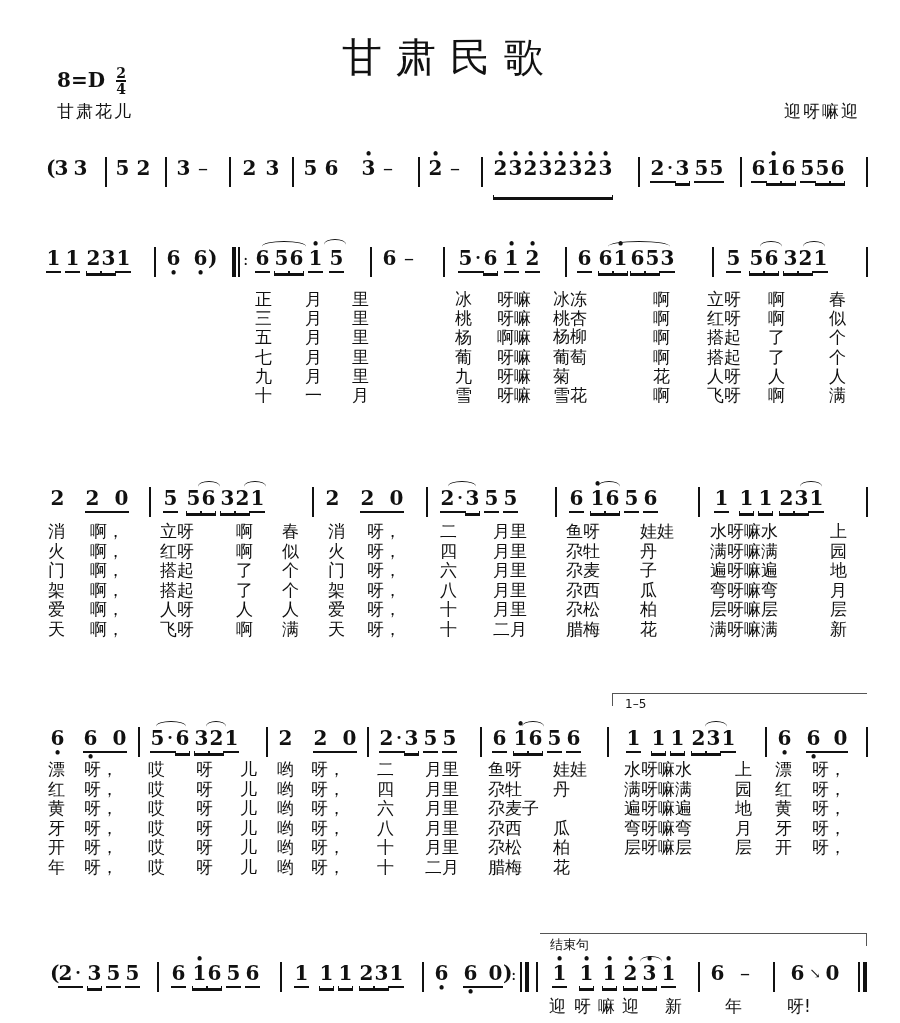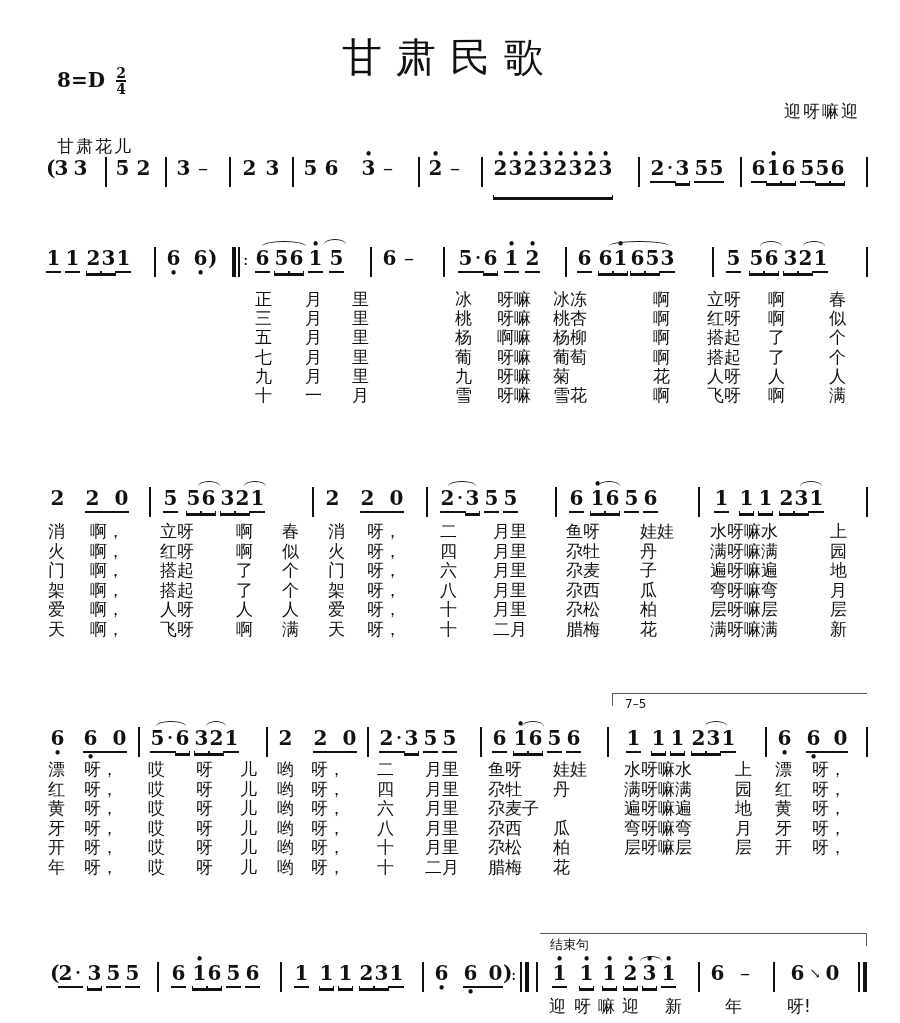--- a/index.html
+++ b/index.html
@@ -3,21 +3,21 @@
 <meta charset="utf-8">
 <style>
   html, body { margin:0; padding:0; background:#ffffff; }
   body { width:900px; height:1023px; position:relative; overflow:hidden; color:#111; font-family:"DejaVu Serif", serif; }
   .abs { position:absolute; }
   .title { left:0; width:900px; top:30px; text-align:center; font-family:"DejaVu Sans", sans-serif; font-size:40px; letter-spacing:14px; padding-left:0; }
   .key { left:57px; top:66px; font-family:"DejaVu Serif", serif; font-weight:bold; font-size:20px; }
   .frac { display:inline-block; vertical-align:middle; text-align:center; font-size:14px; line-height:14px; margin-left:4px; }
   .frac span { display:block; }
   .frac .bar { border-top:2px solid #111; width:10px; margin:0 auto; height:0; }
-  .genre { left:57px; top:100px; font-family:"DejaVu Sans", sans-serif; font-size:17px; letter-spacing:2px;margin-top:35px; }
+  .genre { left:57px; top:100px; font-family:"DejaVu Sans", sans-serif; font-size:17px; letter-spacing:2px; }
   .credit { right:40px; top:100px; font-family:"DejaVu Sans", sans-serif; font-size:17px; letter-spacing:2px; }
 
   .staff { left:0; width:900px; height:40px; }
   .seg { position:absolute; top:0; height:40px; display:flex; align-items:flex-start; }
   .n { position:relative; display:inline-block; width:15px; text-align:center; font-family:"DejaVu Serif", serif; font-weight:bold; font-size:20px; line-height:26px; }
   .n.dash { width:24px; font-weight:normal; }
   .n.paren { width:8px; }
   .n .hi { position:absolute; left:0; right:0; top:-6px; text-align:center; font-size:12px; line-height:10px; }
   .n .lo { position:absolute; left:0; right:0; top:23px; text-align:center; font-size:12px; line-height:10px; }
   .u1 { border-bottom:2px solid #111; }
@@ -226,21 +226,21 @@
       <span class="n u2" style="margin-left:10px">1</span>
       <span class="n u2" style="margin-left:4px">1</span>
       <span class="n u2" style="margin-left:6px">2</span>
       <span class="n u2">3</span>
       <span class="n u1">1</span>
   </div>
   <div class="bl" style="left:866px;"></div>
 </div>
 
 <div class="volta" style="left:612px;top:693px;width:254px;"></div>
-<div class="volta-label" style="left:625px;top:697px;">7–5</div>
+<div class="volta-label" style="left:625px;top:697px;">1–5</div>
 <div class="abs staff" style="top:725px;">
   <div class="seg" style="left:50px;">
     <span class="n">6<span class="lo">•</span></span>
       <span class="n u1" style="margin-left:18px">6<span class="lo" style="top:27px">•</span></span>
       <span class="n u1" style="padding-left:14px">0</span>
   </div>
   <div class="bl" style="left:138px;"></div>
   <div class="slur" style="left:156px;width:30px;top:-4px;"></div>
   <div class="slur" style="left:206px;width:20px;top:-4px;"></div>
   <div class="seg" style="left:150px;">
@@ -375,21 +375,21 @@
     <span class="lyr" style="left: 553px; top: 309.2px;">桃杏</span>
     <span class="lyr" style="left: 653px; top: 309.2px;">啊</span>
     <span class="lyr" style="left: 707px; top: 309.2px;">红呀</span>
     <span class="lyr" style="left: 768px; top: 309.2px;">啊</span>
     <span class="lyr" style="left: 829px; top: 309.2px;">似</span>
     <span class="lyr" style="left: 255px; top: 328.4px;">五</span>
     <span class="lyr" style="left: 305px; top: 328.4px;">月</span>
     <span class="lyr" style="left: 352px; top: 328.4px;">里</span>
     <span class="lyr" style="left: 455px; top: 328.4px;">杨</span>
     <span class="lyr" style="left: 497px; top: 328.4px;">啊嘛</span>
-    <span class="lyr" style="left: 553px; top: 328.4px;">杨柳</span>
+    <span class="lyr" style="left: 553px; top: 328.4px; font-family: Liberation Mono, monospace;">杨柳</span>
     <span class="lyr" style="left: 653px; top: 328.4px;">啊</span>
     <span class="lyr" style="left: 707px; top: 328.4px;">搭起</span>
     <span class="lyr" style="left: 768px; top: 328.4px;">了</span>
     <span class="lyr" style="left: 829px; top: 328.4px;">个</span>
     <span class="lyr" style="left: 255px; top: 347.6px;">七</span>
     <span class="lyr" style="left: 305px; top: 347.6px;">月</span>
     <span class="lyr" style="left: 352px; top: 347.6px;">里</span>
     <span class="lyr" style="left: 455px; top: 347.6px;">葡</span>
     <span class="lyr" style="left: 497px; top: 347.6px;">呀嘛</span>
     <span class="lyr" style="left: 553px; top: 347.6px;">葡萄</span>

